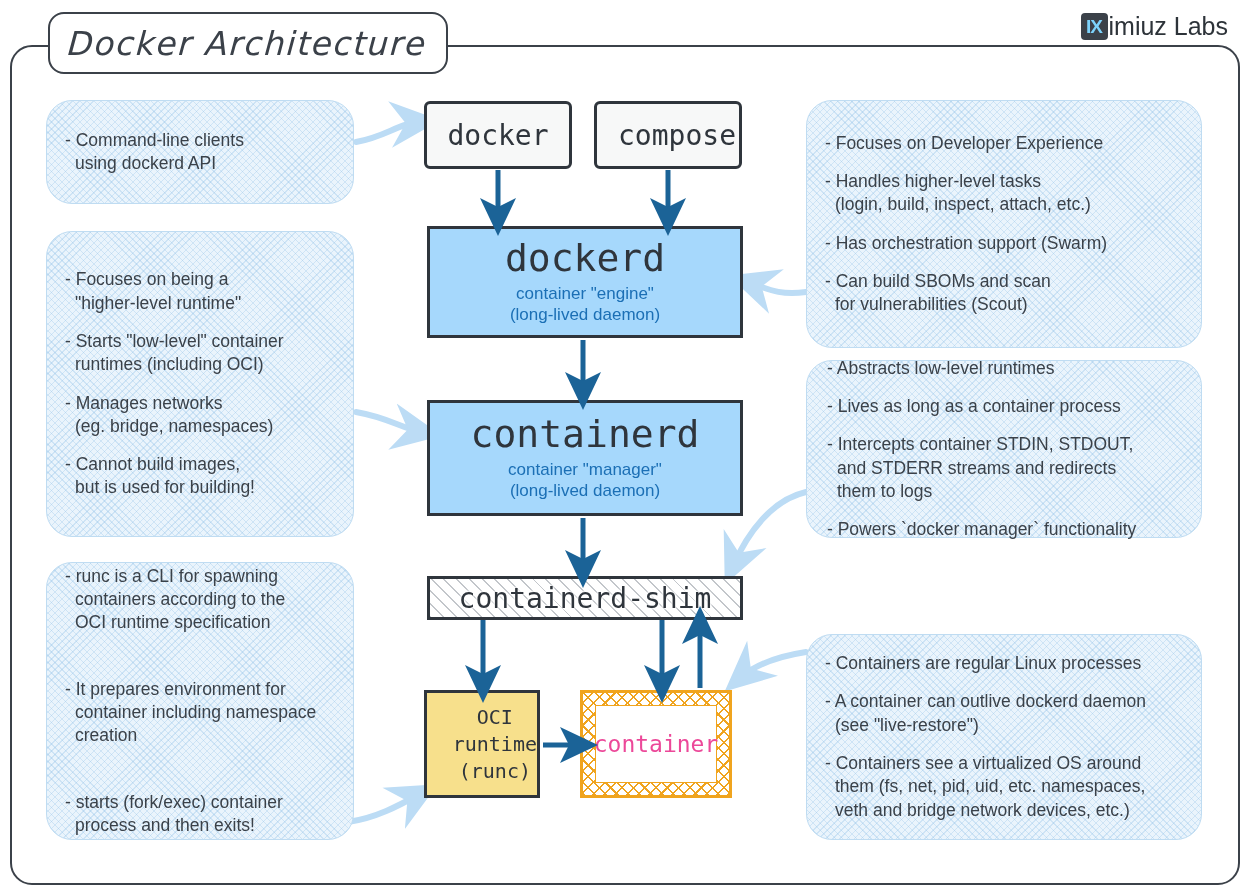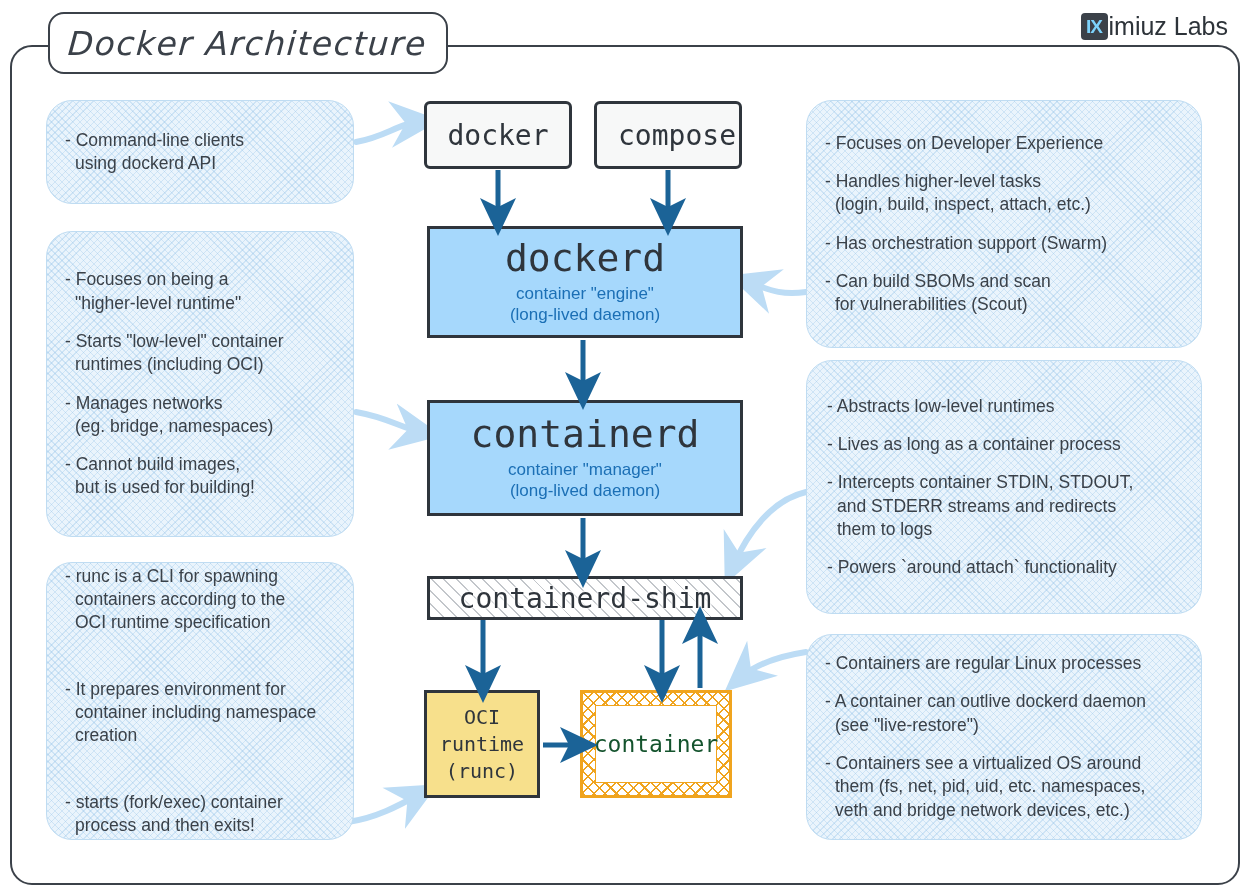--- a/index.html
+++ b/index.html
@@ -96,42 +96,42 @@
     display:flex; align-items:center; justify-content:center;
   }
   .shim-node .label{
     font-family:"DejaVu Sans Mono", monospace;
     font-size:28px; color:#2f353c;
     text-shadow: 0 0 3px #fff, 0 0 3px #fff, 0 0 3px #fff, 0 0 5px #fff;
   }
 
   .runtime-node{
     border:3px solid #2f353c; background:#f7e08c;
-    display:flex; align-items:center; justify-content:center; text-align:center;
+    display:flex; align-items:center; justify-content:flex-end; text-align:center;
   }
   .runtime-node .label{
     font-family:"DejaVu Sans Mono", monospace;
     font-size:20px; color:#2f353c; line-height:1.35; white-space:pre-line;
   }
 
   .container-node{
     border:3px solid #f0a41e;
     background-color:#ffffff;
     background-image:
       repeating-linear-gradient(45deg, #f0a41e 0 1.5px, transparent 1.5px 8px),
       repeating-linear-gradient(-45deg, #f0a41e 0 1.5px, transparent 1.5px 8px);
     padding:12px;
   }
   .container-inner{
     width:100%; height:100%; background:#ffffff; border:1.5px solid #f0a41e;
     display:flex; align-items:center; justify-content:center;
   }
   .container-inner .label{
     font-family:"DejaVu Sans Mono", monospace;
-    font-size:23px; color:#14532d;
+    font-size:23px; color:#ec4899;
   }
 
   
   svg.layer{ position:absolute; left:0; top:0; width:1250px; height:894px;
              pointer-events:none; }
   svg.arrows-blue{ z-index:2; }
   svg.arrows-dark{ z-index:5; }
 </style>
 </head>
 <body>
@@ -200,27 +200,27 @@
 
   <div class="note" style="left:806px; top:100px; width:396px; height:248px;">
     <p>- Focuses on Developer Experience</p>
     <p>- Handles higher-level tasks
   (login, build, inspect, attach, etc.)</p>
     <p>- Has orchestration support (Swarm)</p>
     <p>- Can build SBOMs and scan
   for vulnerabilities (Scout)</p>
   </div>
 
-  <div class="note" style="left:806px; top:360px; width:396px; height:254px;padding-left:20px;">
+  <div class="note" style="left:806px; top:360px; width:396px; height:178px;padding-left:20px;">
     <p>- Abstracts low-level runtimes</p>
     <p>- Lives as long as a container process</p>
     <p>- Intercepts container STDIN, STDOUT,
   and STDERR streams and redirects
   them to logs</p>
-    <p>- Powers `around attach` functionality</p>
+    <p>- Powers `docker manager` functionality</p>
   </div>
 
   <div class="note" style="left:806px; top:634px; width:396px; height:206px;">
     <p>- Containers are regular Linux processes</p>
     <p>- A container can outlive dockerd daemon
   (see "live-restore")</p>
     <p>- Containers see a virtualized OS around
   them (fs, net, pid, uid, etc. namespaces,
   veth and bridge network devices, etc.)</p>
   </div>

